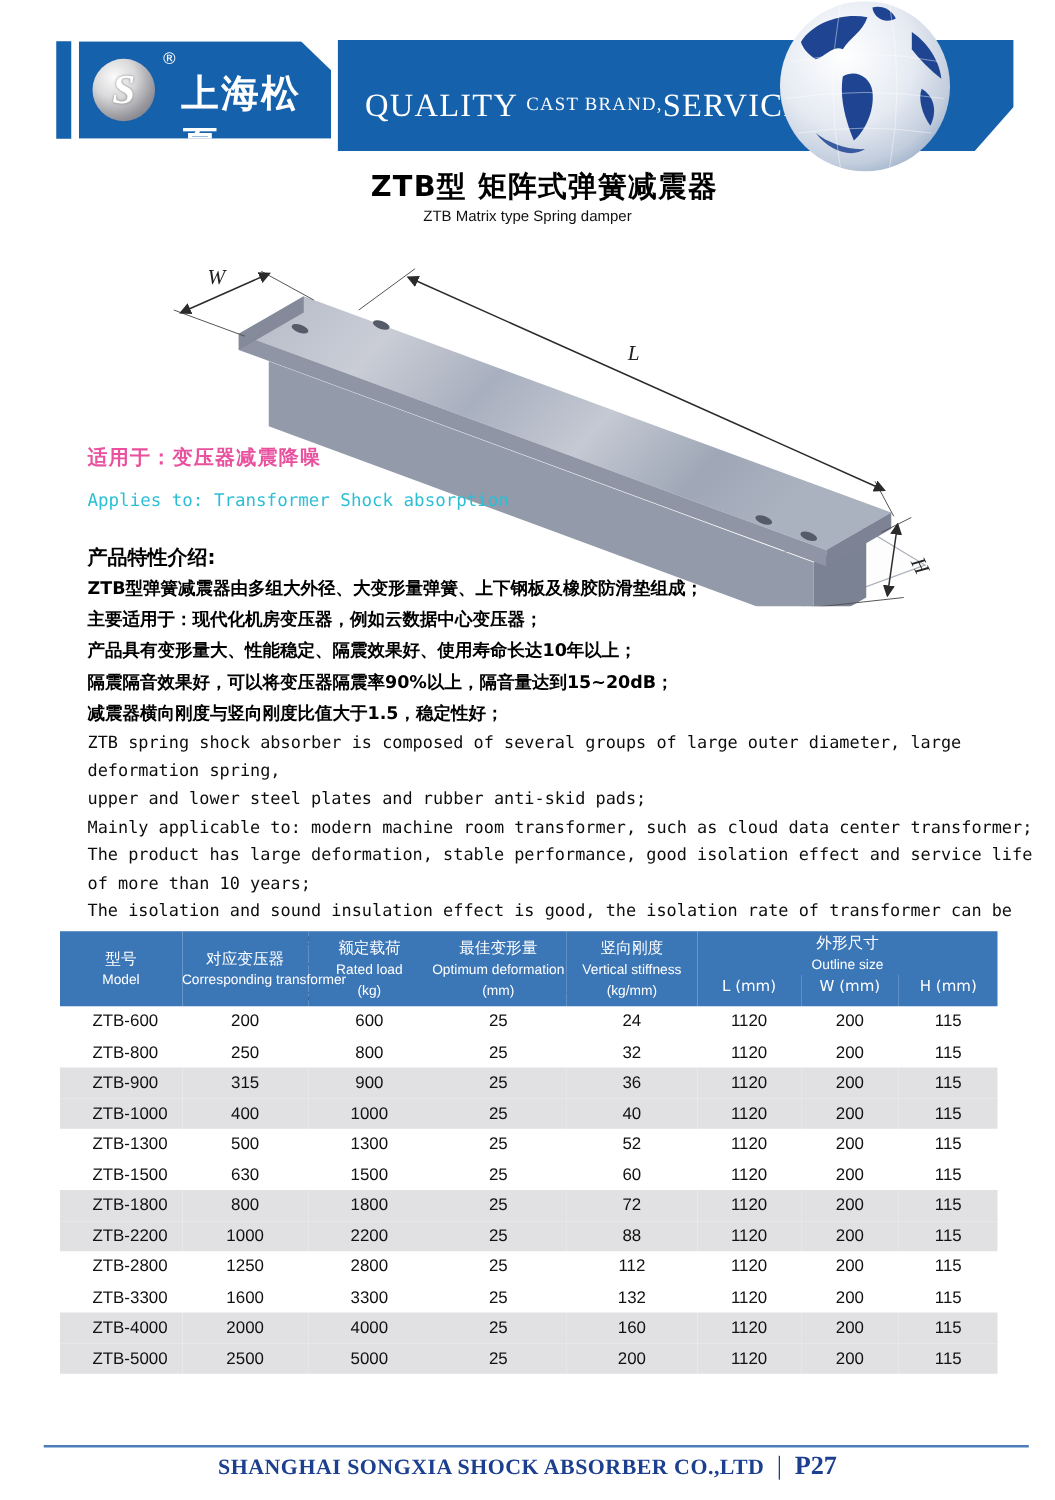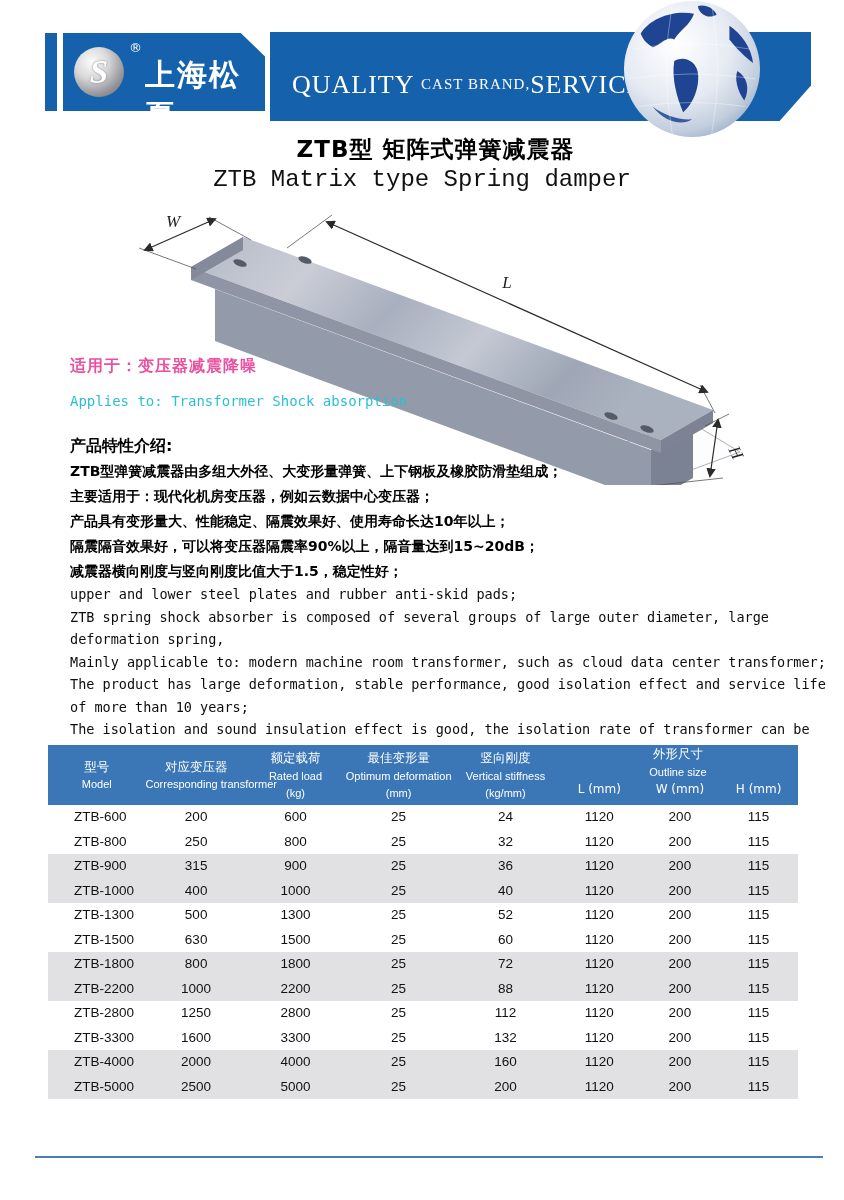--- a/index.html
+++ b/index.html
@@ -20,21 +20,21 @@
   .logo-text{position:absolute;left:82px;top:22px;color:#fff;font-size:30px;font-weight:700;letter-spacing:2px;}
   .banner{left:270px;top:32px;width:541px;height:89px;background:#1661ab;
           clip-path:polygon(0 0,100% 0,100% 60%,94.2% 100%,0 100%);
           display:flex;align-items:center;padding:16px 0 0 22px;color:#fff;white-space:pre;}
   .tag-big{font-family:"Liberation Serif",serif;font-size:26px;letter-spacing:1px;}
   .tag-small{font-family:"Liberation Serif",serif;font-size:15px;letter-spacing:1px;}
   .globe{left:622px;top:0px;width:140px;height:138px;}
 
   
   .title-cn{left:0;top:134px;width:100%;text-align:center;font-size:23px;font-weight:700;color:#000;letter-spacing:1px;padding-left:27px;}
-  .title-en{left:0;top:166px;width:100%;text-align:center;font-family:Liberation Mono, monospace;font-size:24px;color:#111;}
+  .title-en{left:0;top:166px;width:100%;text-align:center;font-family:Liberation Sans, sans-serif;font-size:12px;color:#111;}
 
   
   .figure{left:55px;top:210px;width:745px;height:275px;}
   .dim-label{font:italic 17px "Liberation Serif",serif;fill:#222;text-anchor:middle;}
 
   
   .applies-cn{left:70px;top:356px;font-size:16px;font-weight:700;color:#e9519e;letter-spacing:1px;}
   .applies-en{left:70px;top:393px;font-family:"DejaVu Sans Mono",monospace;font-size:14px;color:#2bbfd6;}
   .feat-heading{left:70px;top:436px;font-size:16px;font-weight:700;color:#000;}
   .cn-block{left:70px;top:459px;width:724px;font-size:14px;font-weight:600;line-height:25px;color:#000;}
@@ -160,22 +160,22 @@
 
   <div class="abs cn-block">
     <div>ZTB型弹簧减震器由多组大外径、大变形量弹簧、上下钢板及橡胶防滑垫组成；</div>
     <div>主要适用于：现代化机房变压器，例如云数据中心变压器；</div>
     <div>产品具有变形量大、性能稳定、隔震效果好、使用寿命长达10年以上；</div>
     <div>隔震隔音效果好，可以将变压器隔震率90%以上，隔音量达到15~20dB；</div>
     <div>减震器横向刚度与竖向刚度比值大于1.5，稳定性好；</div>
   </div>
 
   <div class="abs en-block">
+    <div>ZTB spring shock absorber is composed of several groups of large outer diameter, large deformation spring,</div>
     <div>upper and lower steel plates and rubber anti-skid pads;</div>
-    <div>ZTB spring shock absorber is composed of several groups of large outer diameter, large deformation spring,</div>
     <div>Mainly applicable to: modern machine room transformer, such as cloud data center transformer;</div>
     <div>The product has large deformation, stable performance, good isolation effect and service life of more than 10 years;</div>
     <div>The isolation and sound insulation effect is good, the isolation rate of transformer can be more than 90%, and the</div>
     <div><span>isolation volume can reach </span><span class="em-num">15 ~ 20dB</span><span>;</span></div>
     <div><span>The ratio of lateral stiffness to vertical stiffness is more than </span><span class="em-num">1.5</span><span>.</span></div>
   </div>
 
   <table class="abs spec-table">
     <colgroup>
       <col style="width:13%">
@@ -341,14 +341,17 @@
       <td>25</td>
       <td>200</td>
       <td>1120</td>
       <td>200</td>
       <td>115</td>
     </tr>
       </tbody>
   </table>
 
   <div class="abs footer-rule"></div>
+  <div class="abs footer-text">
+    <span class="company">SHANGHAI SONGXIA SHOCK ABSORBER CO.,LTD</span><span class="sep">|</span><span class="pg">P27</span>
+  </div>
 
 </div>
 
 </body></html>

